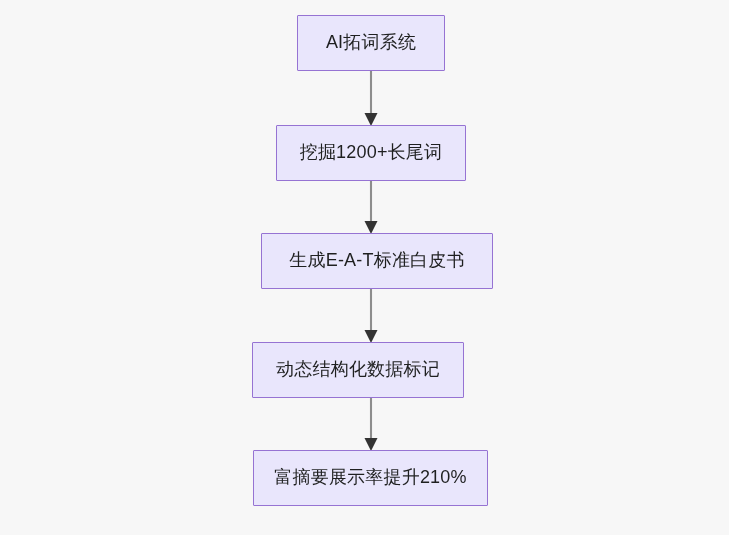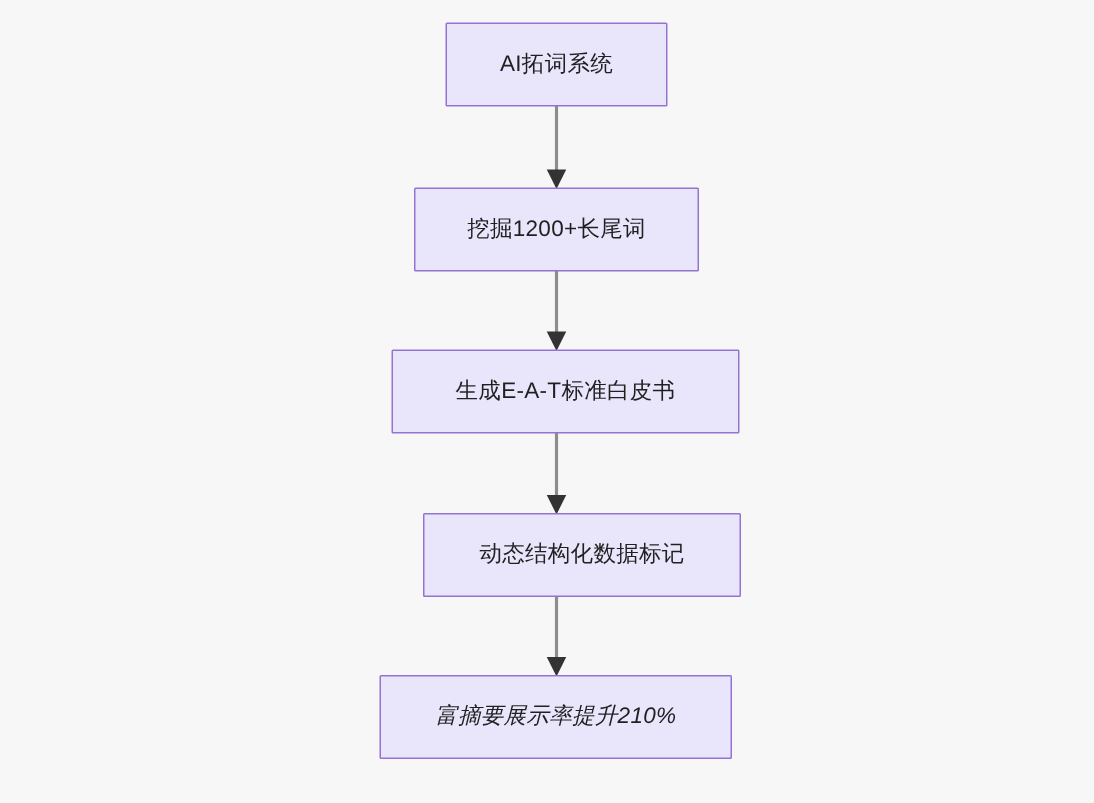--- a/index.html
+++ b/index.html
@@ -25,21 +25,21 @@
     box-sizing: border-box;
     background: #e9e6fc;
     border: 1.6px solid #9673d3;
     border-radius: 1px;
     display: flex;
     align-items: center;
     justify-content: center;
     z-index: 2;
   }
   .node-label {
-    font-size: 15px;
+    font-size: 18px;
     line-height: 1.2;
     color: #1f2020;
     letter-spacing: 0.2px;
     white-space: nowrap;
     text-align: center;
   }
   .edge {
     position: absolute;
     z-index: 1;
     overflow: visible;
@@ -84,21 +84,21 @@
   </div>
 
   <div class="node" style="left:276px; top:125px; width:190px; height:56px;">
     <span class="node-label">挖掘1200+长尾词</span>
   </div>
 
   <div class="node" style="left:261px; top:233px; width:232px; height:56px;">
     <span class="node-label">生成E-A-T标准白皮书</span>
   </div>
 
-  <div class="node" style="left:282px; top:342px; width:212px; height:56px;">
+  <div class="node" style="left:252px; top:342px; width:212px; height:56px;">
     <span class="node-label">动态结构化数据标记</span>
   </div>
 
-  <div class="node" style="left:253px; top:450px; width:235px; height:56px;font-style:italic;">
+  <div class="node" style="left:253px; top:450px; width:235px; height:56px;">
     <span class="node-label">富摘要展示率提升210%</span>
   </div>
 
 </div>
 
 </body></html>

